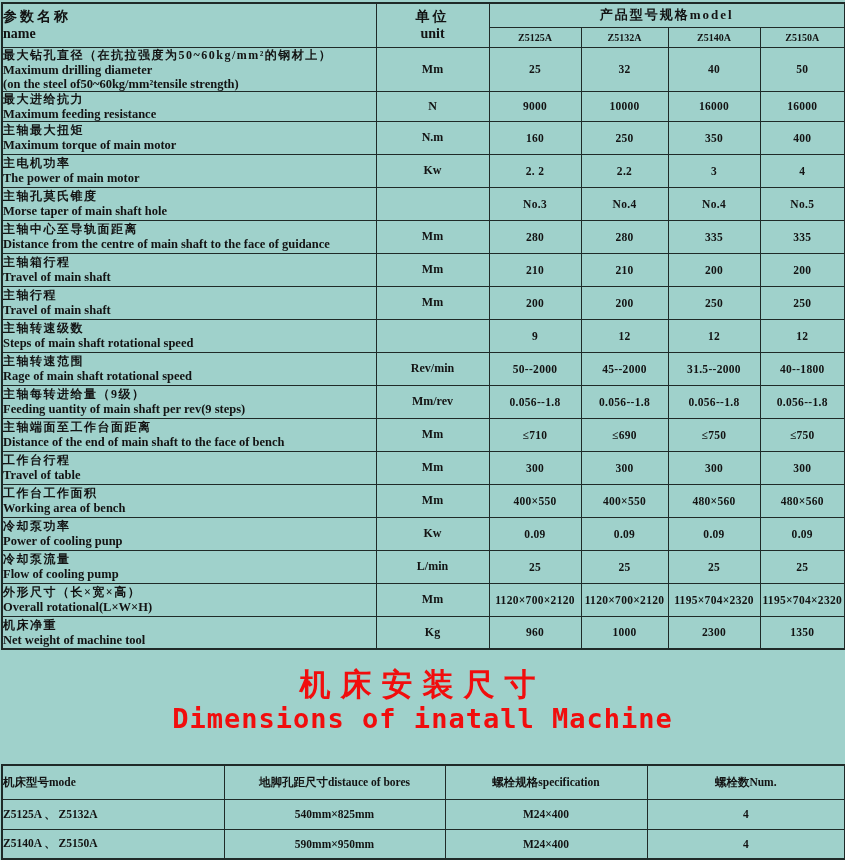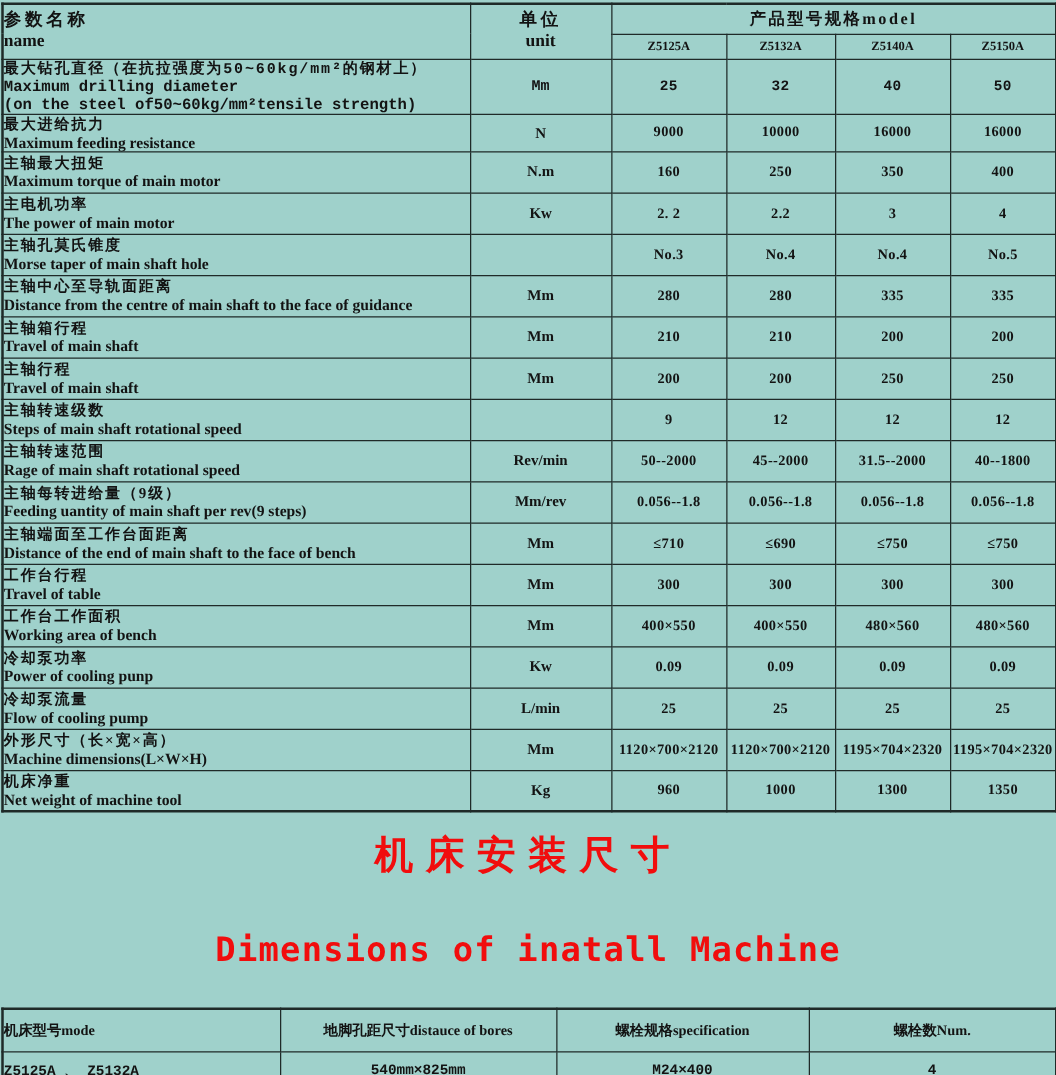--- a/index.html
+++ b/index.html
@@ -34,21 +34,21 @@
   col.c-name { width: 374px; }
   col.c-unit { width: 113px; }
   col.c-m1 { width: 92px; }
   col.c-m2 { width: 87px; }
   col.c-m3 { width: 92px; }
   col.c-m4 { width: 85px; }
 
   thead tr.group-row { height: 24px; }
   thead tr.model-row { height: 20px; }
   tbody tr { height: 33px; }
-  tbody tr:nth-child(1) { height: 44px; font-family: Liberation Mono, monospace; }
+  tbody tr:nth-child(1) { height: 44px; }
   tbody tr:nth-child(2) { height: 28px; }
 
   .name-cell {
     text-align: left;
     padding-left: 25px;
     padding-right: 4px;
   }
   .cn {
     font-size: 12px;
     font-weight: bold;
@@ -106,21 +106,20 @@
     font-weight: bold;
     letter-spacing: 10px;
     line-height: 36px;
   }
   .title-en {
     font-family: "DejaVu Sans Mono", monospace;
     font-size: 27px;
     font-weight: bold;
     letter-spacing: 1px;
     line-height: 34px;
-    margin-top: 42px;
   }
 
   
   table.install {
     width: 843px;
     margin: 28px 0 0 1px;
     border: 2px solid #1f2a28;
   }
   table.install th, table.install td {
     border: 1px solid #1f2a28;
@@ -347,37 +346,37 @@
           </td>
         <td class="unit-cell">L/min</td>
         <td class="val-cell">25</td>
         <td class="val-cell">25</td>
         <td class="val-cell">25</td>
         <td class="val-cell">25</td>
       </tr>
       <tr>
         <td class="name-cell">
             <div class="cn">外形尺寸（长×宽×高）</div>
-            <div class="en">Machine dimensions(L×W×H)</div>
+            <div class="en">Overall rotational(L×W×H)</div>
           </td>
         <td class="unit-cell">Mm</td>
         <td class="val-cell">1120×700×2120</td>
         <td class="val-cell">1120×700×2120</td>
         <td class="val-cell">1195×704×2320</td>
         <td class="val-cell">1195×704×2320</td>
       </tr>
       <tr>
         <td class="name-cell">
             <div class="cn">机床净重</div>
             <div class="en">Net weight of machine tool</div>
           </td>
         <td class="unit-cell">Kg</td>
         <td class="val-cell">960</td>
         <td class="val-cell">1000</td>
-        <td class="val-cell">1300</td>
+        <td class="val-cell">2300</td>
         <td class="val-cell">1350</td>
       </tr>
     </tbody>
   </table>
 
   <div class="title-block">
     <div class="title-cn">机床安装尺寸</div>
     <div class="title-en">Dimensions of inatall Machine</div>
   </div>
 

